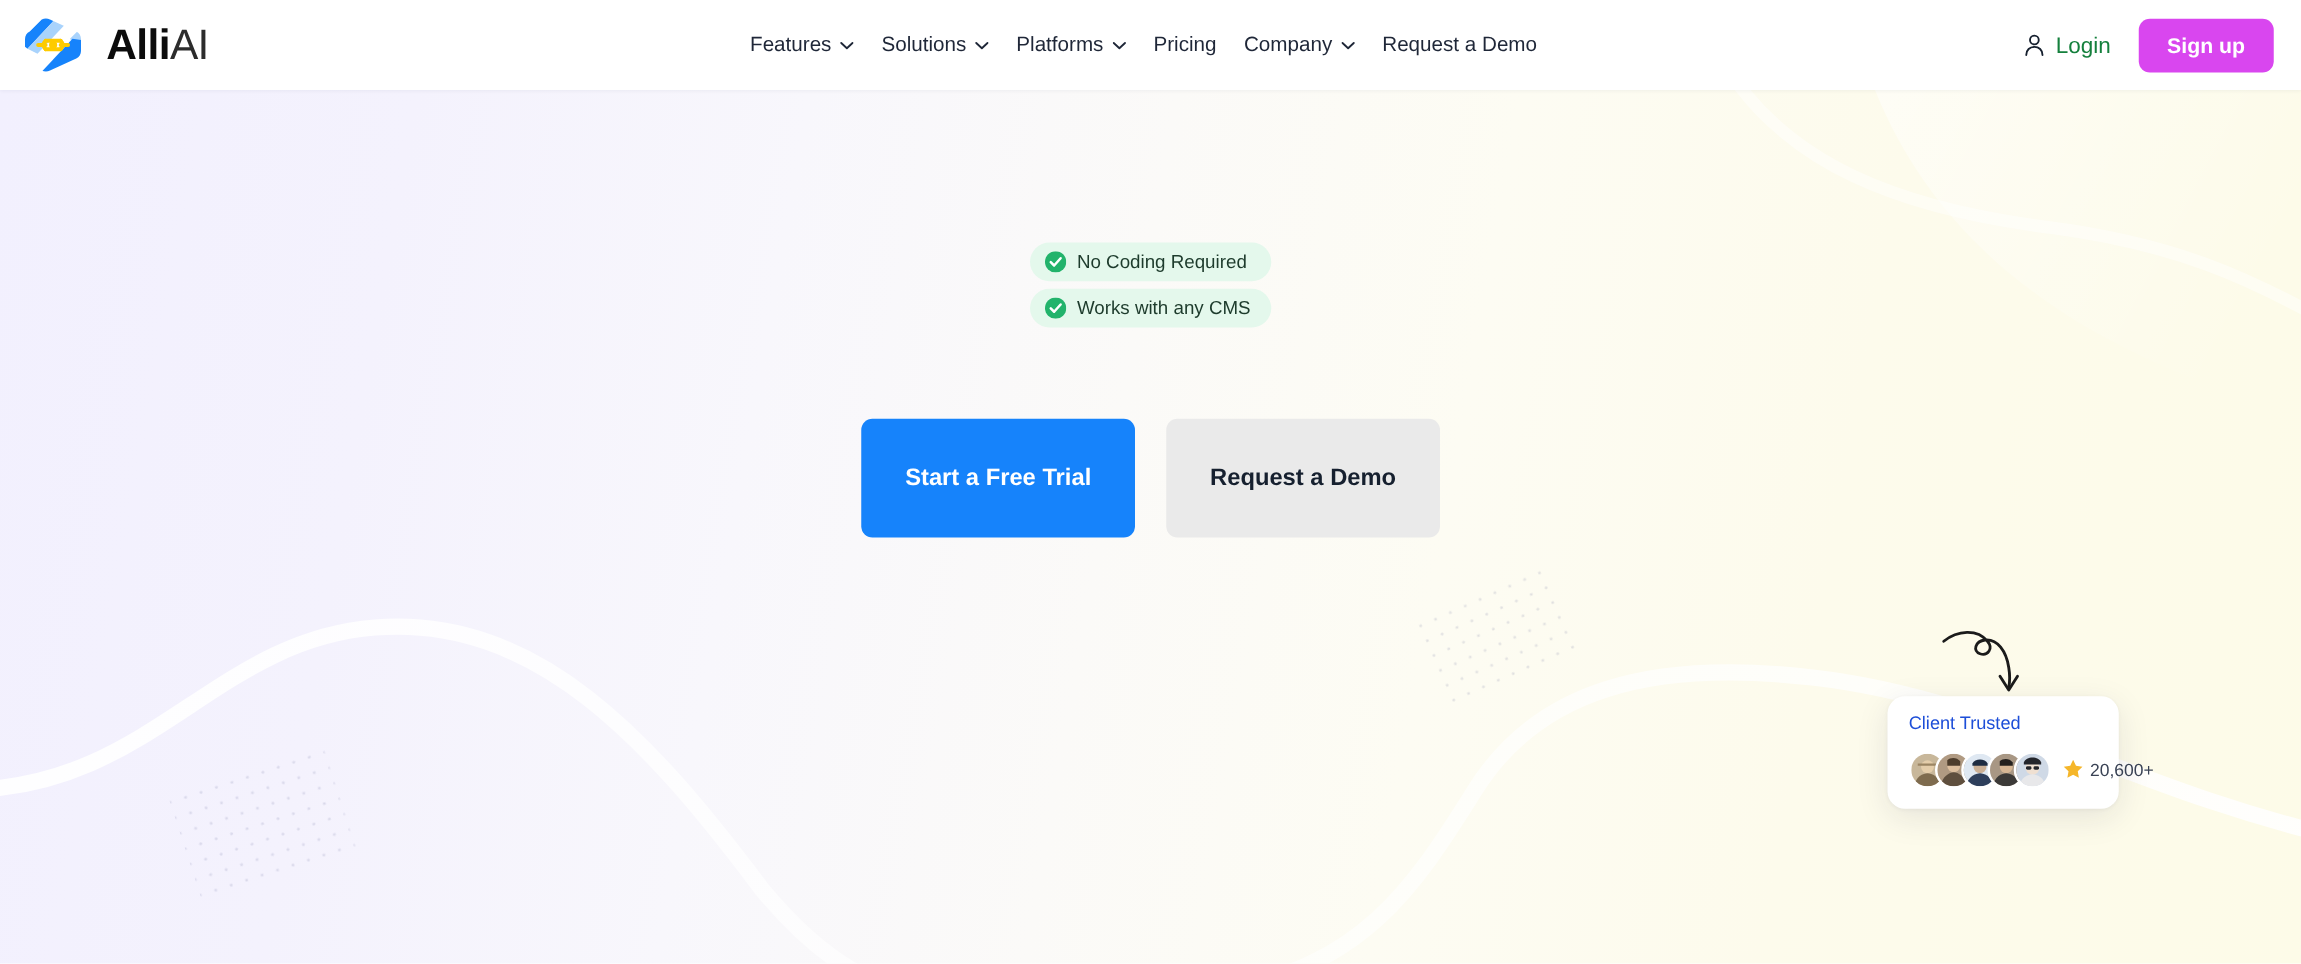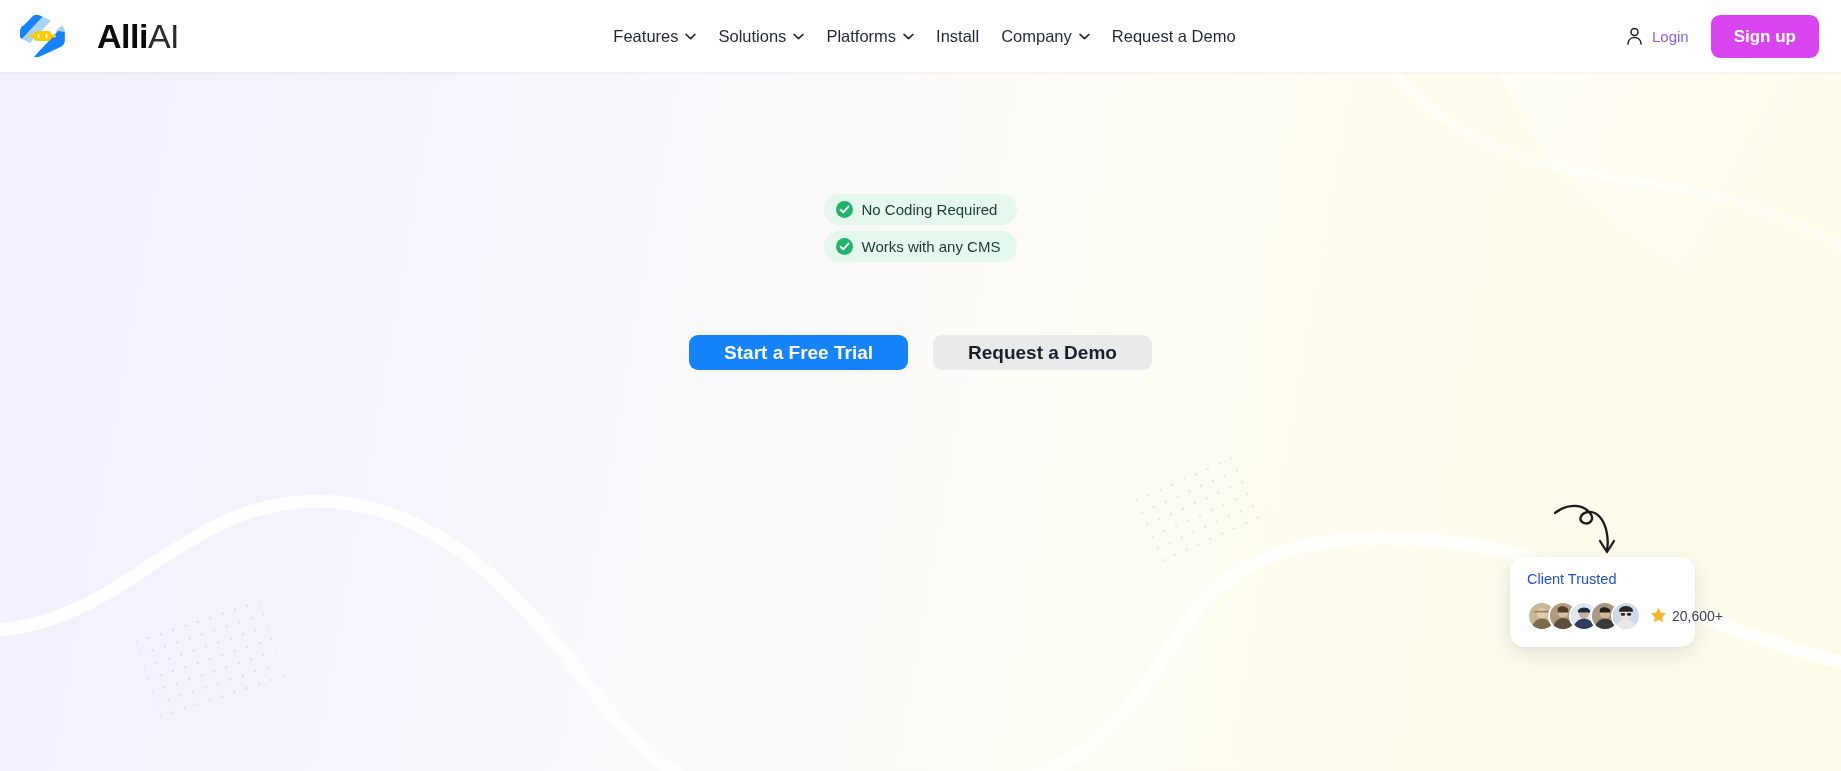--- a/index.html
+++ b/index.html
@@ -32,21 +32,21 @@
     background: #ffffff;
     display: flex;
     align-items: center;
     padding: 0 22px 0 16px;
     box-shadow: 0 1px 3px rgba(20, 30, 80, 0.055);
   }
 
   .brand {
     display: flex;
     align-items: center;
-    gap: 25px;
+    gap: 13px;
     flex-shrink: 0;
     cursor: pointer;
   }
   .brand-mark { width: 56px; height: 46px; display: block; }
   .brand-word {
     font-size: 34px;
     letter-spacing: -0.5px;
     line-height: 1;
     white-space: nowrap;
   }
@@ -78,22 +78,22 @@
   .header-right {
     display: flex;
     align-items: center;
     gap: 22px;
     flex-shrink: 0;
   }
   .login-link {
     display: flex;
     align-items: center;
     gap: 9px;
-    font-size: 15px;
-    color: #8b5cf6;
+    font-size: 18px;
+    color: #15803d;
     cursor: pointer;
     line-height: 1;
   }
   .user-icon { width: 17px; height: 18px; display: block; }
   .signup-btn {
     background: #d946ef;
     color: #ffffff;
     font-size: 17px;
     font-weight: 700;
     border: none;
@@ -189,21 +189,21 @@
     display: flex;
     gap: 25px;
     align-items: center;
   }
   .cta {
     font-family: inherit;
     font-size: 19px;
     font-weight: 700;
     border: none;
     border-radius: 9px;
-    padding: 8px 35px;
+    padding: 38px 35px;
     cursor: pointer;
     line-height: 1;
     white-space: nowrap;
   }
   .cta-primary { background: #1683fb; color: #ffffff; }
   .cta-secondary { background: #eaeaea; color: #16202f; }
 
   
   .trust-wrap {
     position: absolute;
@@ -322,21 +322,21 @@
       <div class="nav-item">
         <span>Platforms</span>
         <span>
           <svg class="chev" viewBox="0 0 11 7">
               <path d="M1 1.4 L5.5 5.6 L10 1.4" fill="none" stroke="#1f2738" stroke-width="1.5" stroke-linecap="round" stroke-linejoin="round"></path>
             </svg>
         </span>
       </div>
 
       <div class="nav-item">
-        <span>Install</span>
+        <span>Pricing</span>
       </div>
 
       <div class="nav-item">
         <span>Company</span>
         <span>
           <svg class="chev" viewBox="0 0 11 7">
               <path d="M1 1.4 L5.5 5.6 L10 1.4" fill="none" stroke="#1f2738" stroke-width="1.5" stroke-linecap="round" stroke-linejoin="round"></path>
             </svg>
         </span>
       </div>

